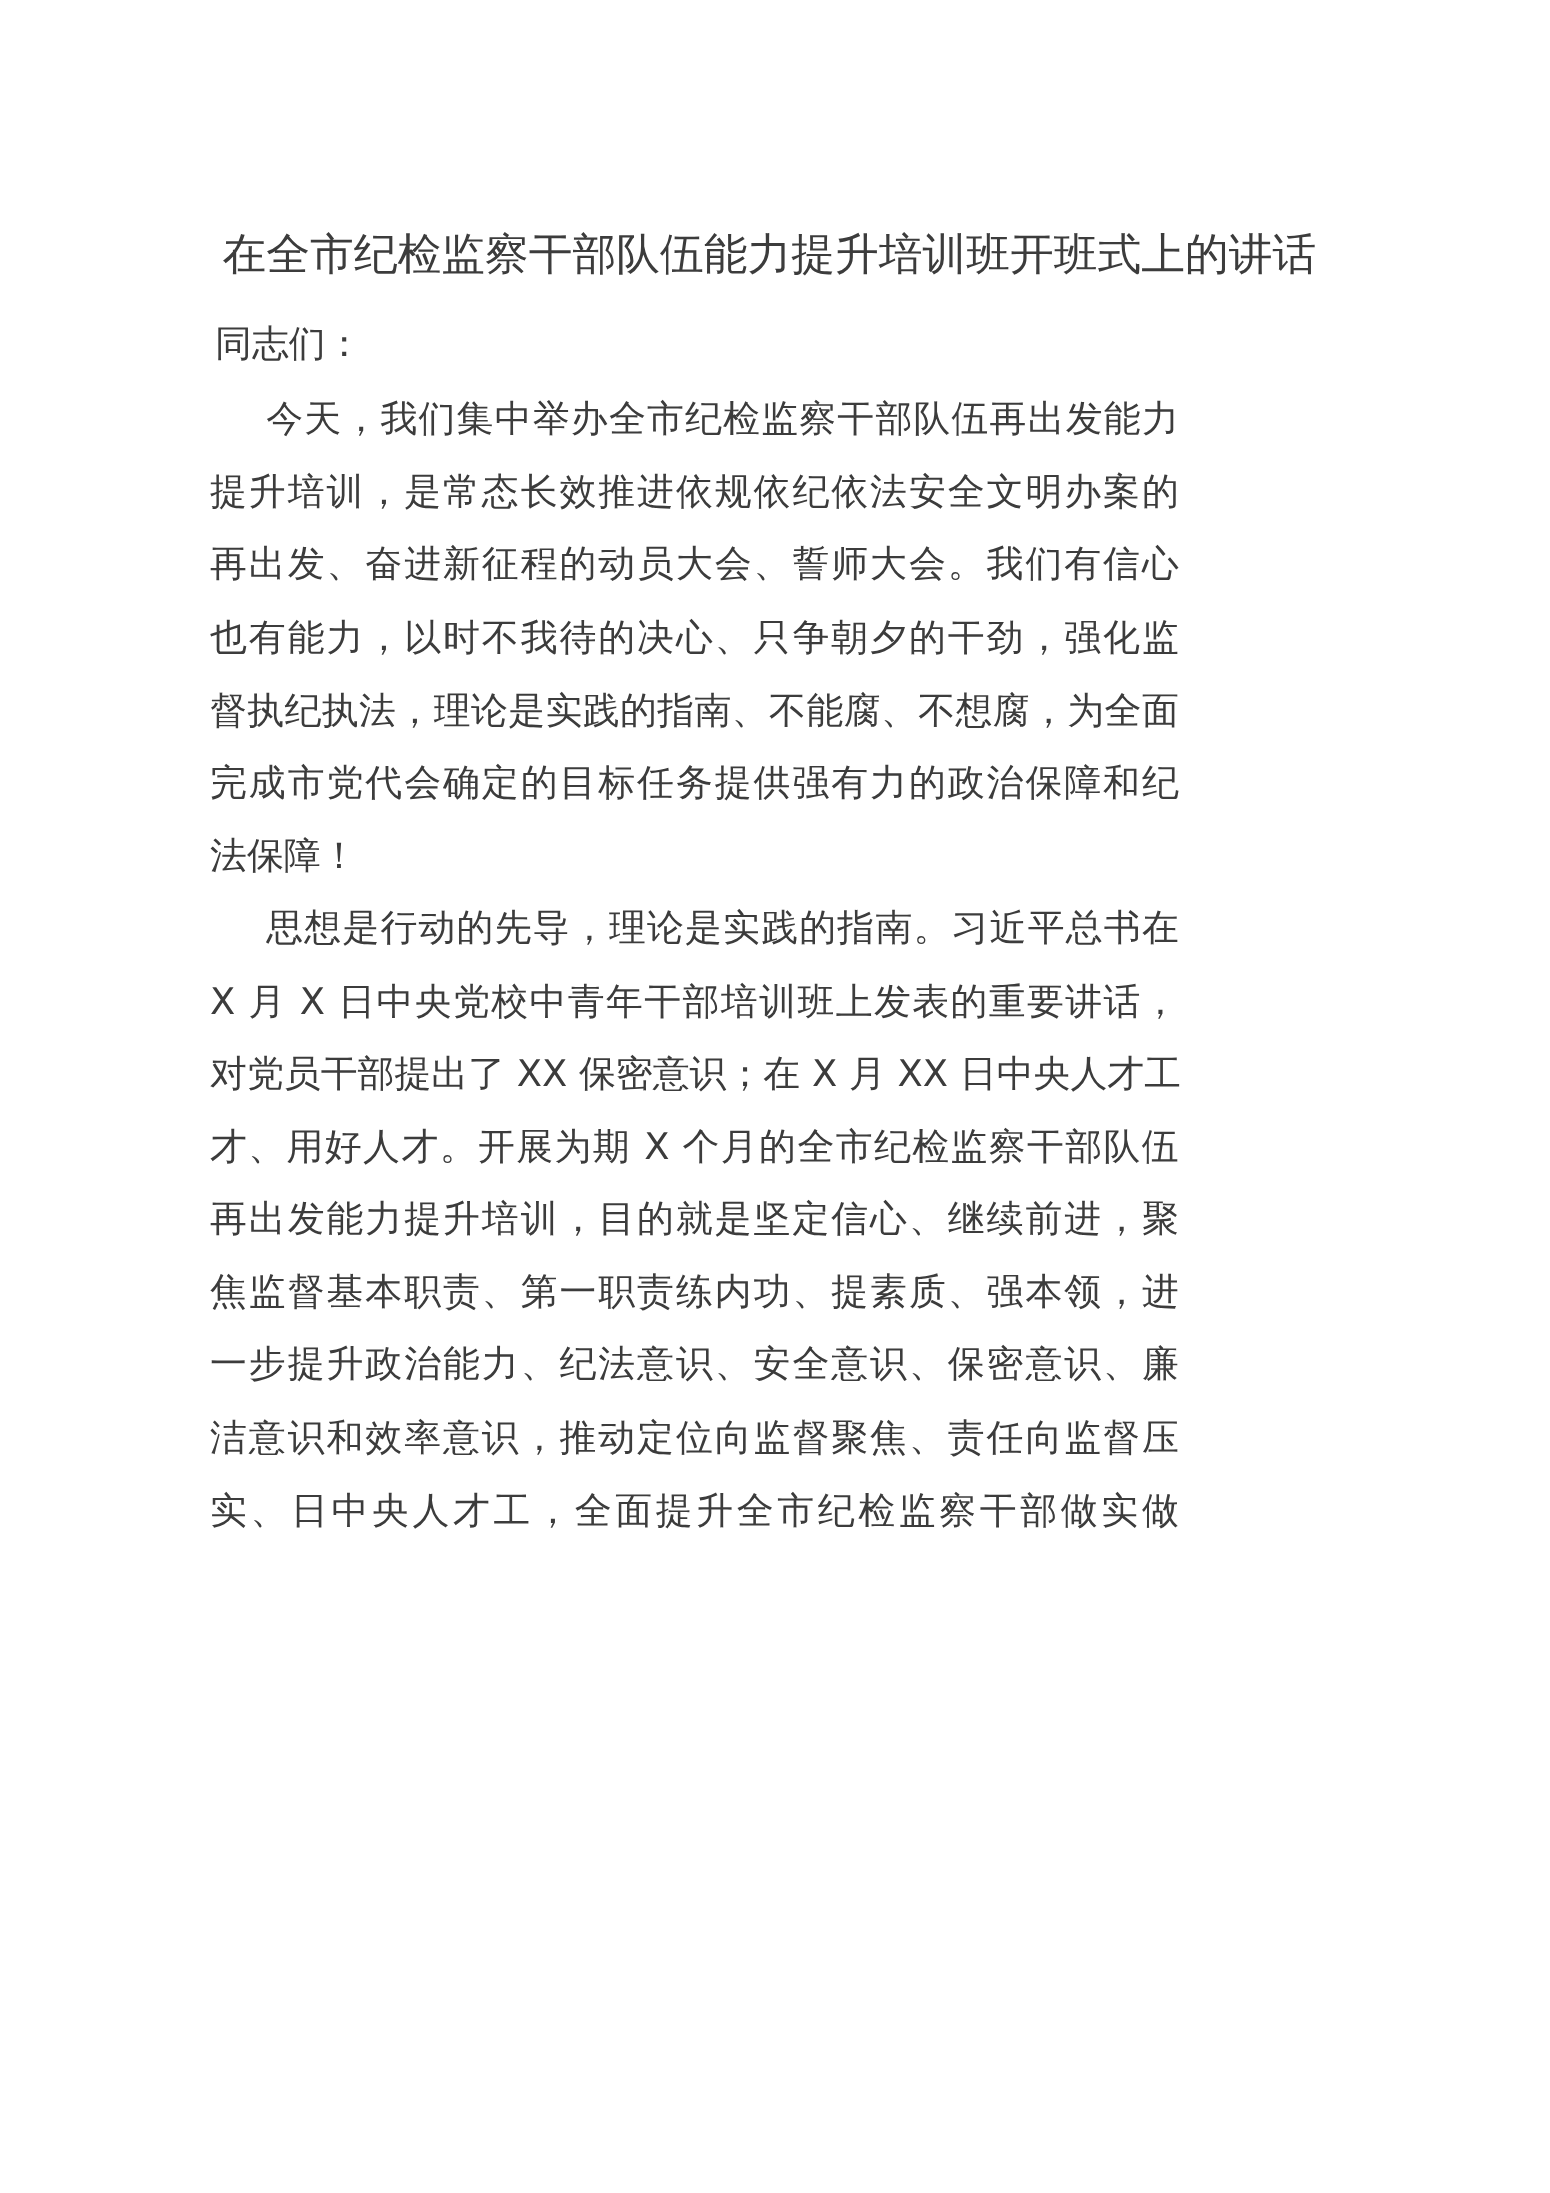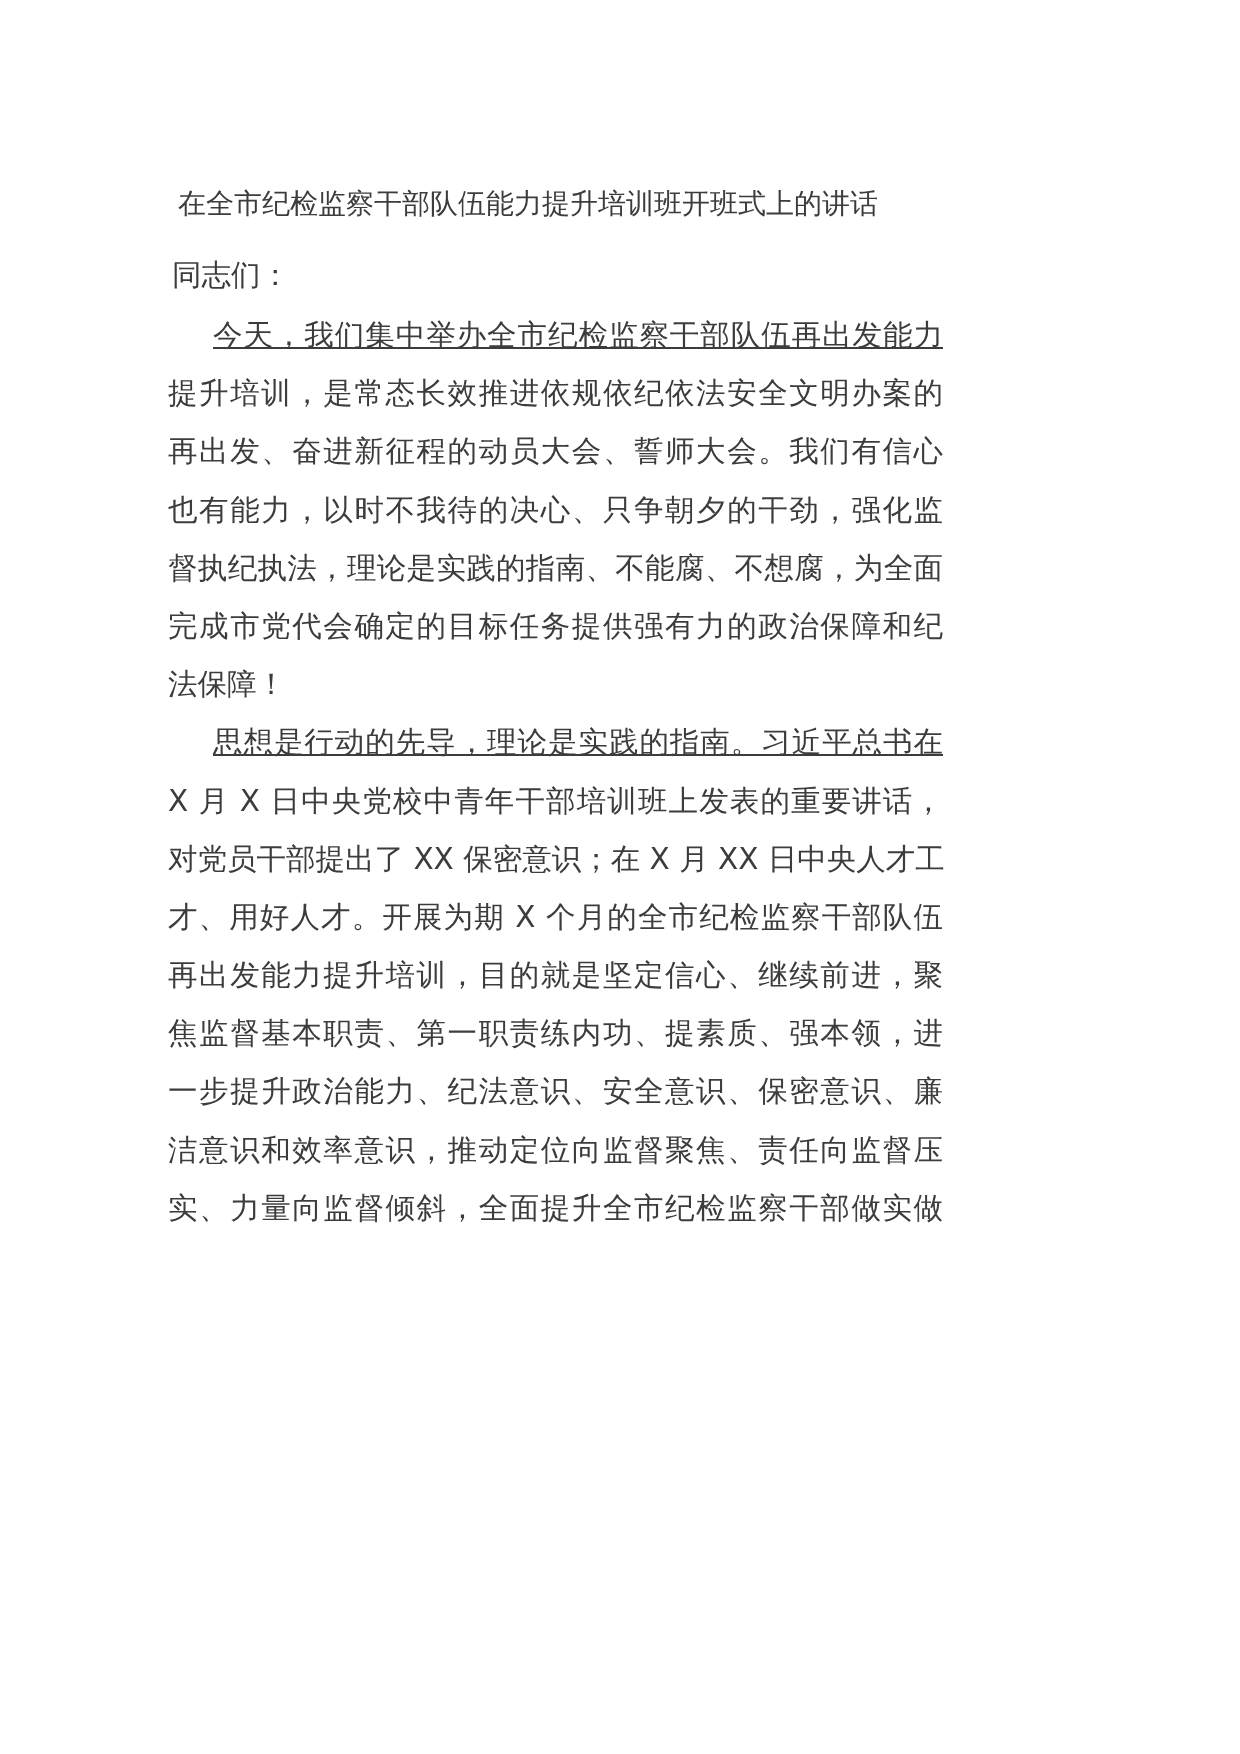--- a/index.html
+++ b/index.html
@@ -19,24 +19,25 @@
     position: absolute;
     left: 168px;
     top: 0;
     width: 775px;
   }
   .title {
     position: absolute;
     left: 10px;
     top: 184px;
     width: 770px;
-    font-size: 28px;
+    font-size: 35px;
     line-height: 40px;
     white-space: nowrap;
     letter-spacing: 0px;
+    text-align: right;
   }
   .salutation {
     position: absolute;
     left: 4px;
     top: 255px;
     font-size: 29.5px;
     line-height: 40px;
     white-space: nowrap;
   }
   .body {
@@ -55,21 +56,20 @@
     font-size: 29.5px;
     white-space: nowrap;
     text-align: justify;
     text-align-last: justify;
   }
   .line.last {
     text-align-last: left;
   }
   .line.indent {
     padding-left: 45px;
-    text-decoration: underline;
   }
 </style>
 </head>
 <body>
 
 <div class="page">
   <div class="title">在全市纪检监察干部队伍能力提升培训班开班式上的讲话</div>
   <div class="salutation">同志们：</div>
 
   <div class="body">
@@ -84,16 +84,16 @@
     </div>
     <div class="para">
       <span class="line indent">思想是行动的先导，理论是实践的指南。习近平总书在</span>
       <span class="line">X 月 X 日中央党校中青年干部培训班上发表的重要讲话，</span>
       <span class="line">对党员干部提出了 XX 保密意识；在 X 月 XX 日中央人才工</span>
       <span class="line">才、用好人才。开展为期 X 个月的全市纪检监察干部队伍</span>
       <span class="line">再出发能力提升培训，目的就是坚定信心、继续前进，聚</span>
       <span class="line">焦监督基本职责、第一职责练内功、提素质、强本领，进</span>
       <span class="line">一步提升政治能力、纪法意识、安全意识、保密意识、廉</span>
       <span class="line">洁意识和效率意识，推动定位向监督聚焦、责任向监督压</span>
-      <span class="line">实、力量向监督倾斜，全面提升全市纪检监察干部做实做</span>
+      <span class="line">实、日中央人才工，全面提升全市纪检监察干部做实做</span>
     </div>
   </div>
 </div>
 
 </body></html>

